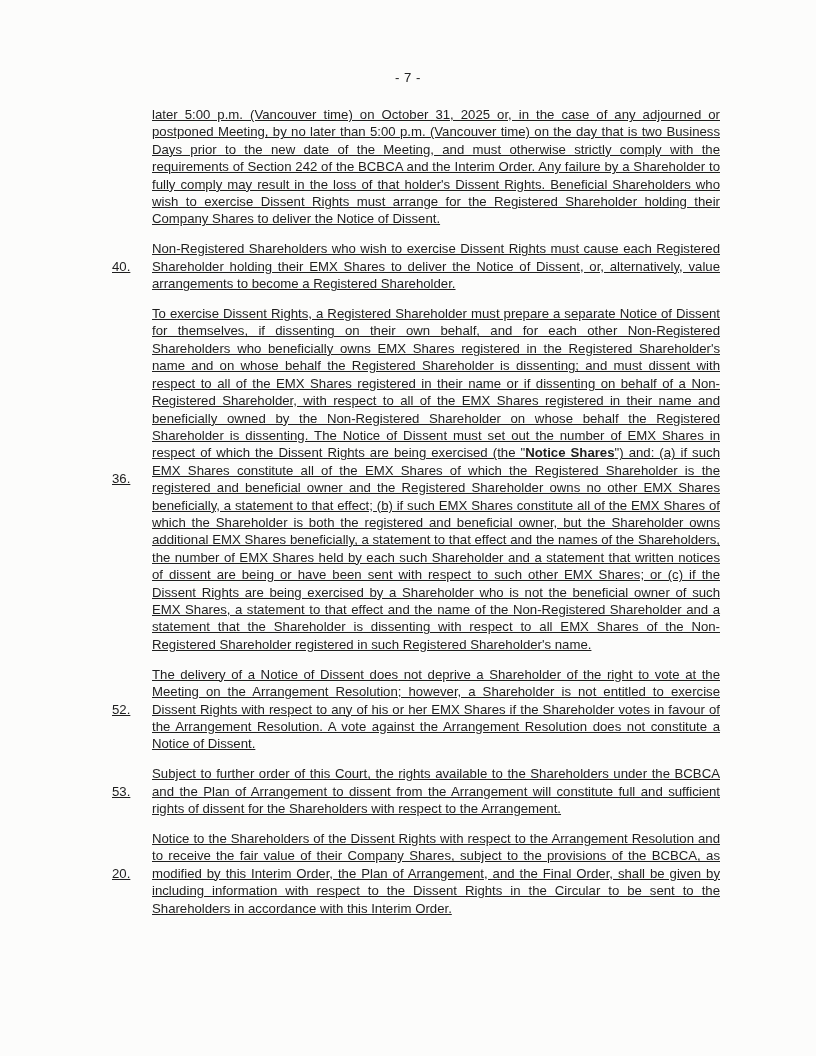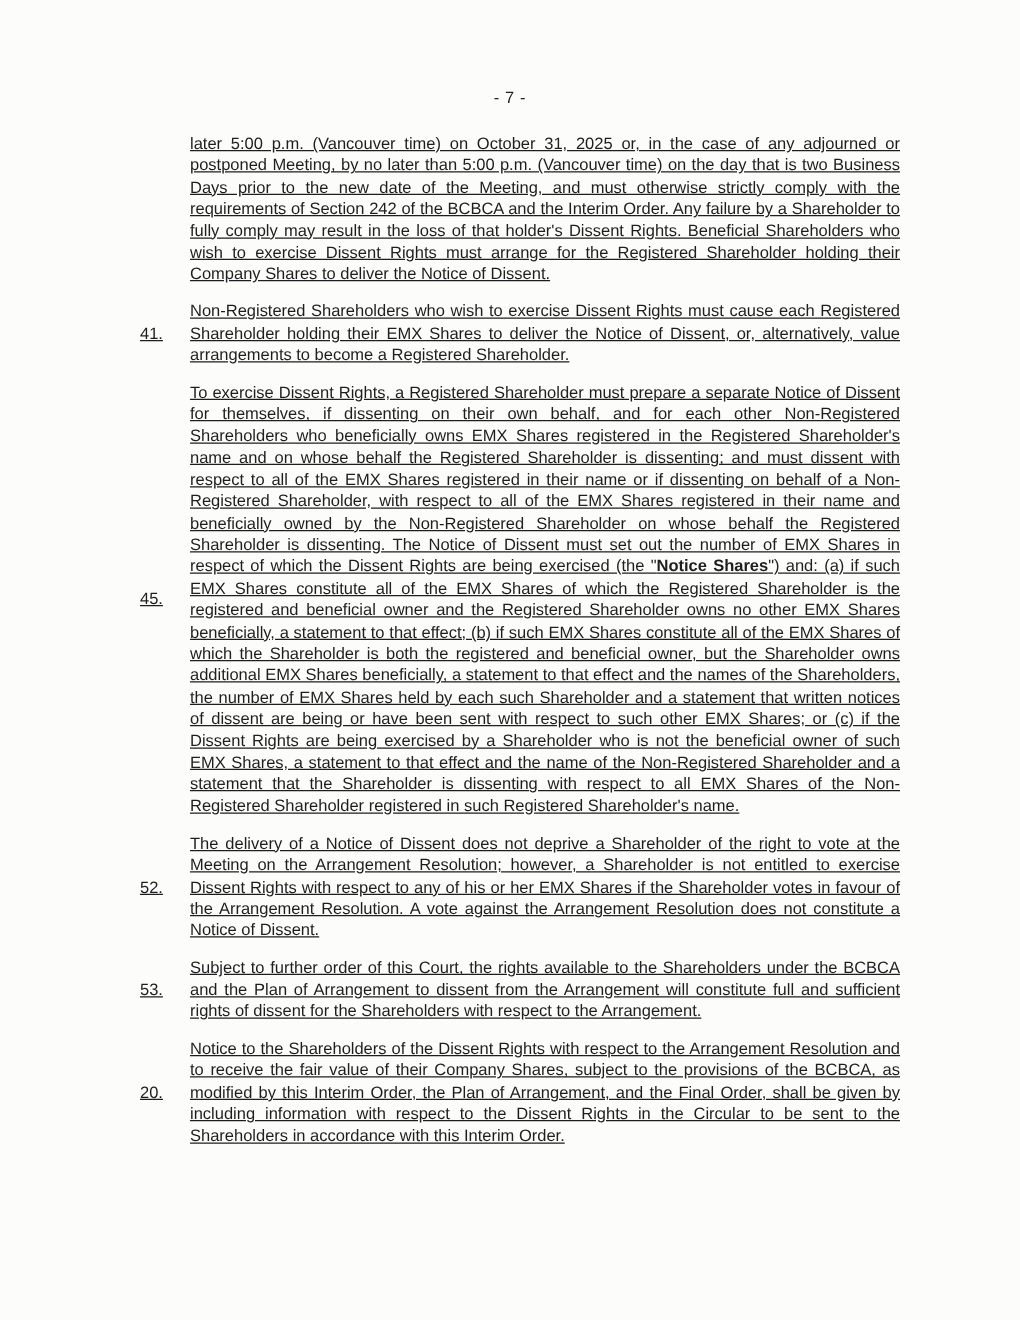--- a/index.html
+++ b/index.html
@@ -65,26 +65,26 @@
   <div class="page-number">- 7 -</div>
 
   <main class="content">
 
     <div class="para">
       <div class="num"></div>
       <p class="text">later 5:00 p.m. (Vancouver time) on October 31, 2025 or, in the case of any adjourned or postponed Meeting, by no later than 5:00 p.m. (Vancouver time) on the day that is two Business Days prior to the new date of the Meeting, and must otherwise strictly comply with the requirements of Section 242 of the BCBCA and the Interim Order. Any failure by a Shareholder to fully comply may result in the loss of that holder's Dissent Rights. Beneficial Shareholders who wish to exercise Dissent Rights must arrange for the Registered Shareholder holding their Company Shares to deliver the Notice of Dissent.</p>
     </div>
 
     <div class="para">
-      <div class="num">41.</div>
+      <div class="num">40.</div>
       <p class="text">Non-Registered Shareholders who wish to exercise Dissent Rights must cause each Registered Shareholder holding their EMX Shares to deliver the Notice of Dissent, or, alternatively, value arrangements to become a Registered Shareholder.</p>
     </div>
 
     <div class="para">
-      <div class="num">45.</div>
+      <div class="num">36.</div>
       <p class="text"><span>To exercise Dissent Rights, a Registered Shareholder must prepare a separate Notice of Dissent for themselves, if dissenting on their own behalf, and for each other Non-Registered Shareholders who beneficially owns EMX Shares registered in the Registered Shareholder's name and on whose behalf the Registered Shareholder is dissenting; and must dissent with respect to all of the EMX Shares registered in their name or if dissenting on behalf of a Non-Registered Shareholder, with respect to all of the EMX Shares registered in their name and beneficially owned by the Non-Registered Shareholder on whose behalf the Registered Shareholder is dissenting. The Notice of Dissent must set out the number of EMX Shares in respect of which the Dissent Rights are being exercised (the "</span><span class="bold">Notice Shares</span><span>") and: (a) if such EMX Shares constitute all of the EMX Shares of which the Registered Shareholder is the registered and beneficial owner and the Registered Shareholder owns no other EMX Shares beneficially, a statement to that effect; (b) if such EMX Shares constitute all of the EMX Shares of which the Shareholder is both the registered and beneficial owner, but the Shareholder owns additional EMX Shares beneficially, a statement to that effect and the names of the Shareholders, the number of EMX Shares held by each such Shareholder and a statement that written notices of dissent are being or have been sent with respect to such other EMX Shares; or (c) if the Dissent Rights are being exercised by a Shareholder who is not the beneficial owner of such EMX Shares, a statement to that effect and the name of the Non-Registered Shareholder and a statement that the Shareholder is dissenting with respect to all EMX Shares of the Non-Registered Shareholder registered in such Registered Shareholder's name.</span></p>
     </div>
 
     <div class="para">
       <div class="num">52.</div>
       <p class="text">The delivery of a Notice of Dissent does not deprive a Shareholder of the right to vote at the Meeting on the Arrangement Resolution; however, a Shareholder is not entitled to exercise Dissent Rights with respect to any of his or her EMX Shares if the Shareholder votes in favour of the Arrangement Resolution. A vote against the Arrangement Resolution does not constitute a Notice of Dissent.</p>
     </div>
 
     <div class="para">
       <div class="num">53.</div>

